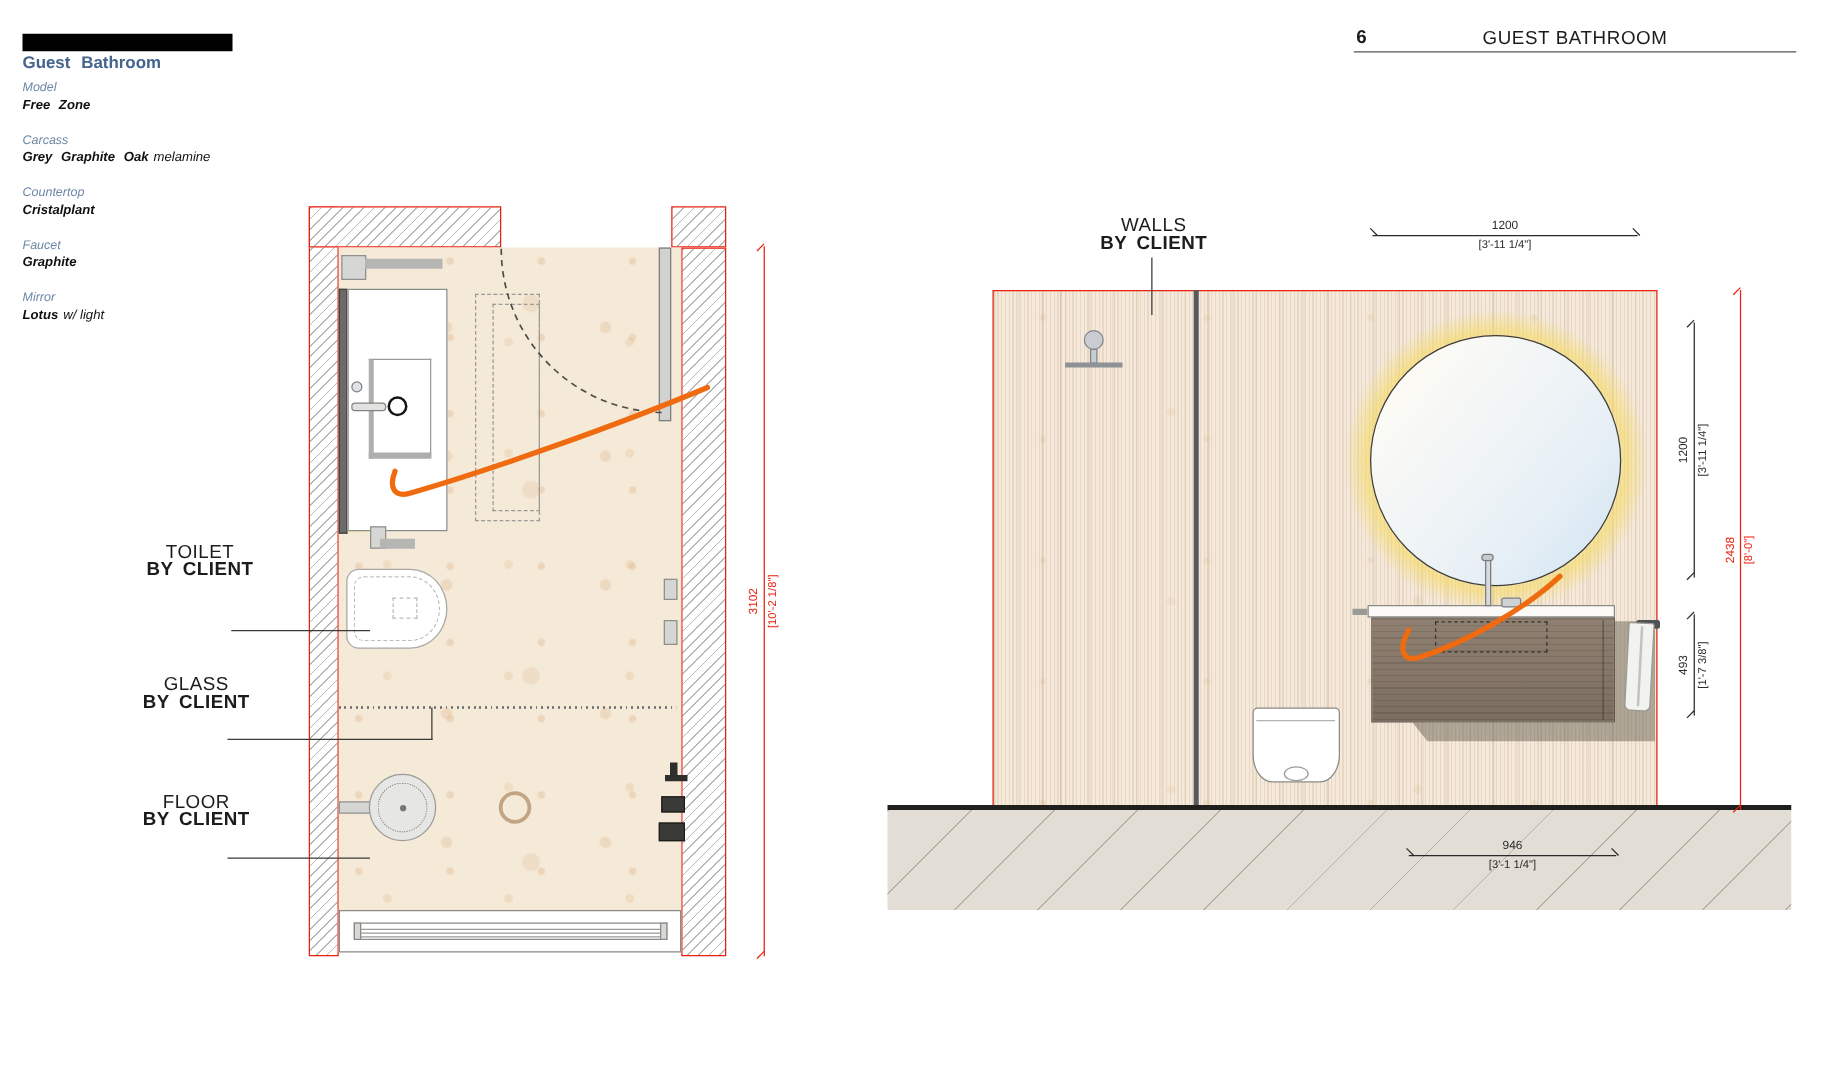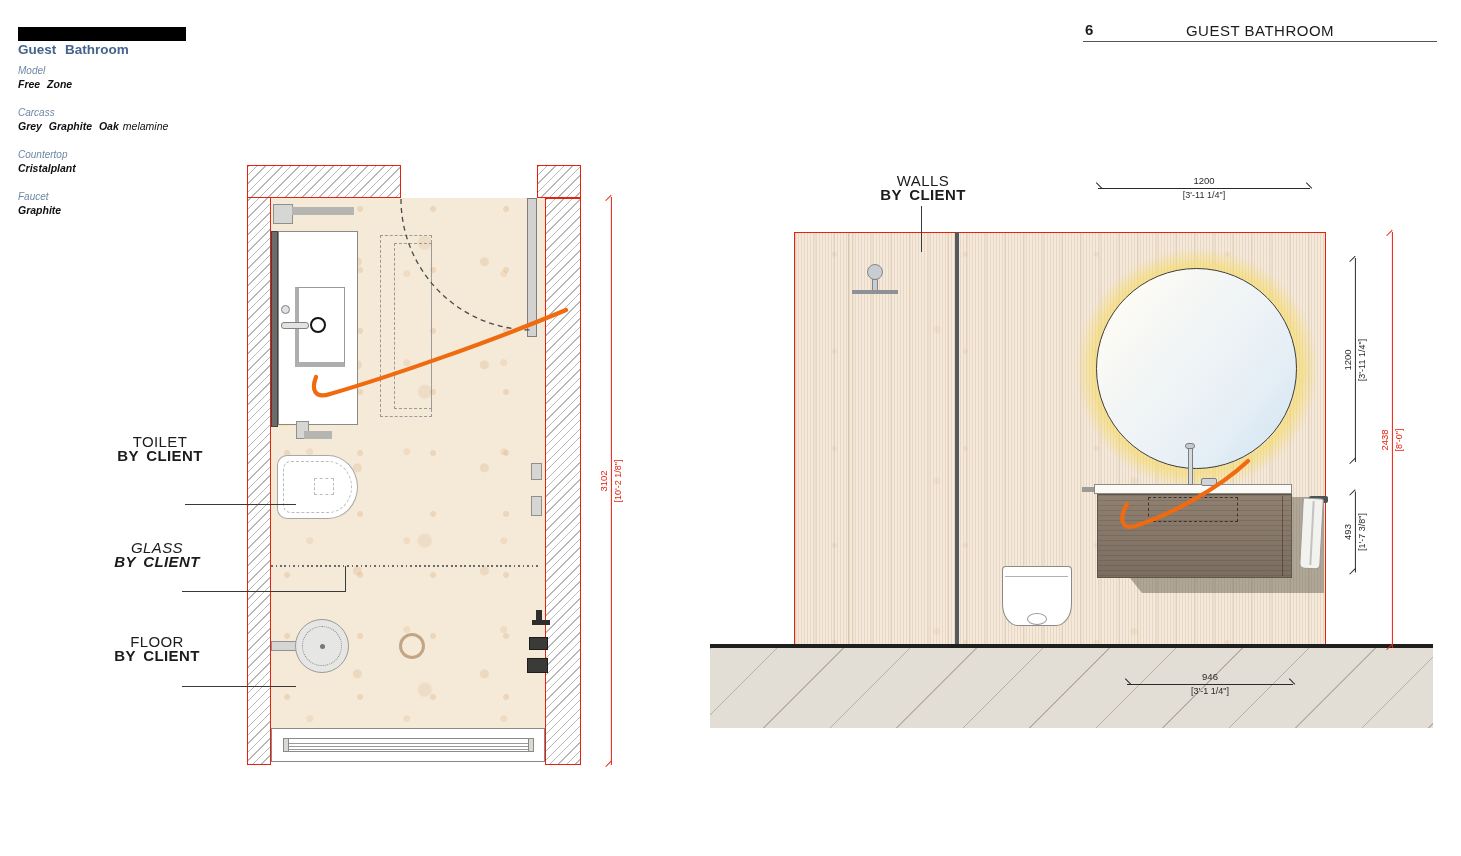--- a/index.html
+++ b/index.html
@@ -89,20 +89,24 @@
       <div class="spec-value"><span>Grey Graphite Oak</span><span class="sfx">melamine</span></div>
     </div>
     <div class="spec-item">
       <div class="spec-label">Countertop</div>
       <div class="spec-value"><span>Cristalplant</span><span class="sfx"></span></div>
     </div>
     <div class="spec-item">
       <div class="spec-label">Faucet</div>
       <div class="spec-value"><span>Graphite</span><span class="sfx"></span></div>
     </div>
+    <div class="spec-item">
+      <div class="spec-label">Mirror</div>
+      <div class="spec-value"><span>Lotus</span><span class="sfx">w/ light</span></div>
+    </div>
   </div>
 
   <div class="abs hdr">
     <span class="num">6</span>
     <span class="ttl">GUEST BATHROOM</span>
   </div>
 
   <div class="abs hatch" style="left:247px;top:165px;width:24px;height:600px"></div>
   <div class="abs hatch" style="left:247px;top:165px;width:154px;height:33px"></div>
   <div class="abs hatch" style="left:537px;top:165px;width:44px;height:33px"></div>
@@ -159,21 +163,21 @@
   </div>
 
   <div class="abs" style="left:527px;top:198px;width:10px;height:139px;background:#d2d2d0;border:1px solid #7e7e7c;box-sizing:border-box;"></div>
 
   <div class="callout" style="left:105px;top:435px;">
     <div class="l1">TOILET</div>
     <div class="l2">BY CLIENT</div>
   </div>
   <div class="leader" style="left:185px;top:504px;width:111px;height:1.2px;"></div>
 
-  <div class="callout" style="left:102px;top:541px;font-style:italic;">
+  <div class="callout" style="left:102px;top:541px;">
     <div class="l1">GLASS</div>
     <div class="l2">BY CLIENT</div>
   </div>
   <div class="leader" style="left:182px;top:591px;width:164px;height:1.2px;"></div>
   <div class="leader" style="left:345px;top:566px;width:1.2px;height:26px;"></div>
 
   <div class="callout" style="left:102px;top:635px;">
     <div class="l1">FLOOR</div>
     <div class="l2">BY CLIENT</div>
   </div>

